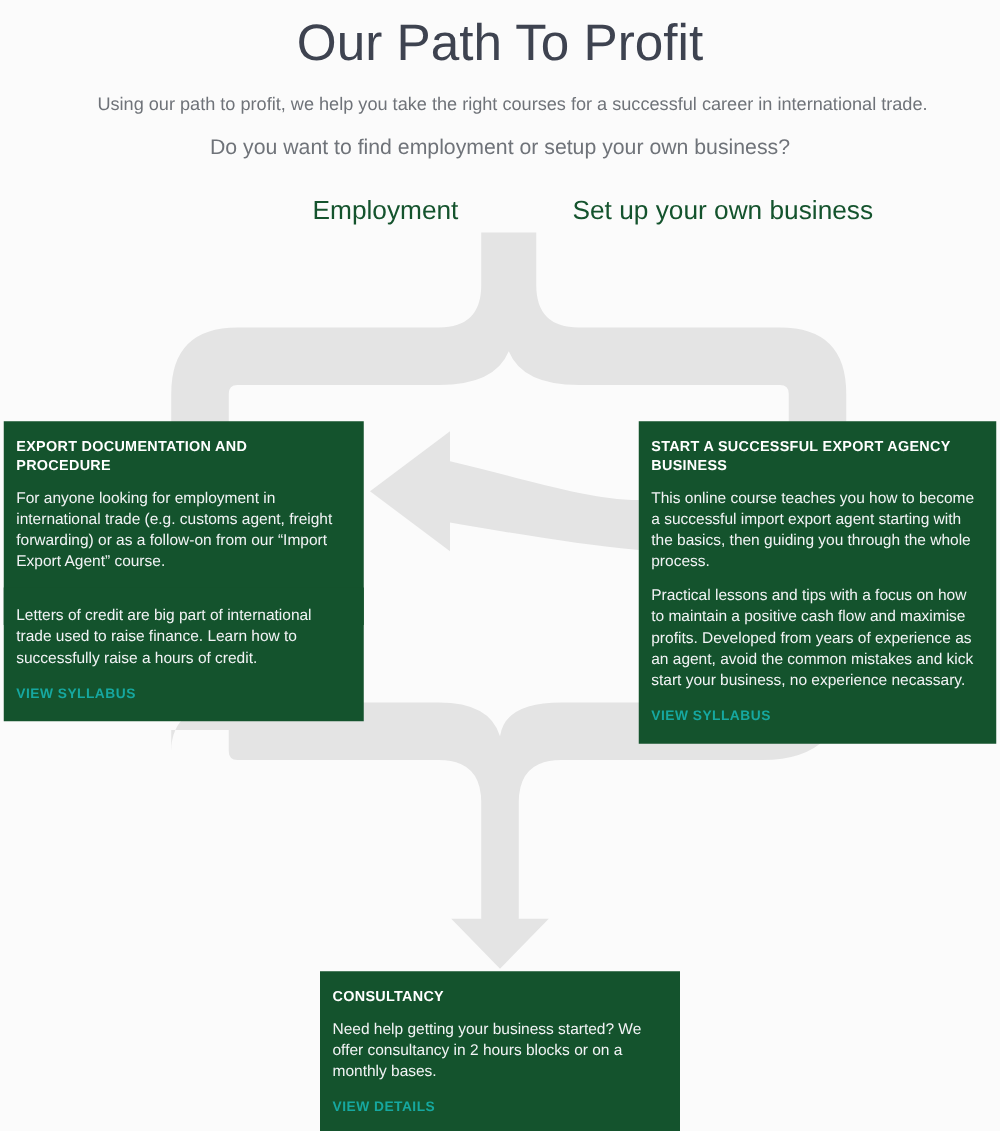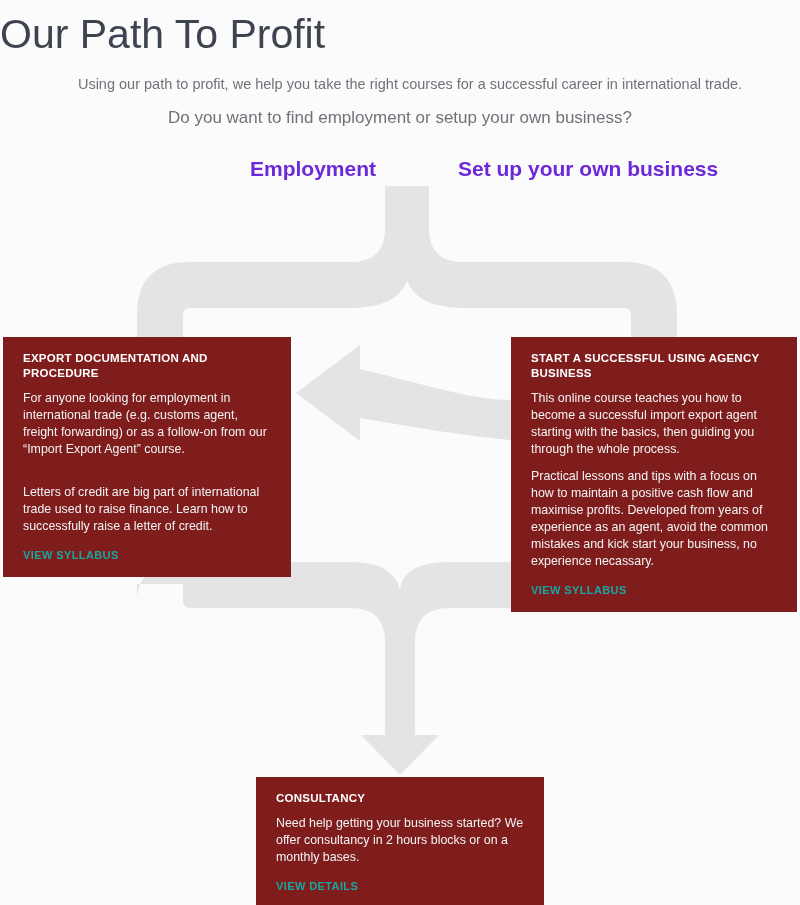--- a/index.html
+++ b/index.html
@@ -23,20 +23,21 @@
     width: 800px;
     height: 905px;
   }
 
   
   .page-title {
     position: absolute;
     top: 8px;
     left: 0;
     width: 800px;
+    text-align: center;
     font-size: 41px;
     font-weight: 400;
     color: #3e4350;
     letter-spacing: 0px;
     line-height: 52px;
     margin: 0;
   }
   .lede {
     position: absolute;
     top: 74px;
@@ -56,45 +57,45 @@
     text-align: center;
     font-size: 17px;
     color: #6f7379;
     line-height: 20px;
   }
 
   
   .branch-label {
     position: absolute;
     font-size: 21px;
-    font-weight: 700;
-    color: #6d28d9;
+    font-weight: 400;
+    color: #14532d;
     line-height: 26px;
     white-space: nowrap;
     text-decoration: none;
   }
   .branch-left  { top: 156px; left: 250px; }
   .branch-right { top: 156px; left: 458px; }
 
   
   .flow-svg {
     position: absolute;
     top: 0;
     left: 0;
     width: 800px;
     height: 905px;
     pointer-events: none;
   }
 
   
   .card {
     position: absolute;
-    background: #7f1d1d;
+    background: #14532d;
     color: #ffffff;
-    padding: 14px 16px 14px 20px;
+    padding: 14px 16px 14px 10px;
   }
   .card-title {
     font-size: 11.5px;
     font-weight: 700;
     letter-spacing: 0.25px;
     line-height: 15px;
     margin: 0 0 9px 0;
     color: #ffffff;
   }
   .card-body {
@@ -198,26 +199,26 @@
     </g>
   </svg>
 
   <div class="card card-export">
     <div class="card-title">EXPORT DOCUMENTATION AND PROCEDURE</div>
     <p class="card-body">For anyone looking for employment in international trade (e.g. customs agent, freight forwarding) or as a follow-on from our “Import Export Agent” course.</p>
     <a class="card-link" href="#">VIEW SYLLABUS</a>
   </div>
 
   <div class="card card-letters">
-    <p class="card-body">Letters of credit are big part of international trade used to raise finance. Learn how to successfully raise a letter of credit.</p>
+    <p class="card-body">Letters of credit are big part of international trade used to raise finance. Learn how to successfully raise a hours of credit.</p>
     <a class="card-link" href="#">VIEW SYLLABUS</a>
   </div>
 
   <div class="card card-agency">
-    <div class="card-title">START A SUCCESSFUL USING AGENCY BUSINESS</div>
+    <div class="card-title">START A SUCCESSFUL EXPORT AGENCY BUSINESS</div>
     <p class="card-body">This online course teaches you how to become a successful import export agent starting with the basics, then guiding you through the whole process.</p>
     <p class="card-body">Practical lessons and tips with a focus on how to maintain a positive cash flow and maximise profits. Developed from years of experience as an agent, avoid the common mistakes and kick start your business, no experience necassary.</p>
     <a class="card-link" href="#">VIEW SYLLABUS</a>
   </div>
 
   <div class="card card-consultancy">
     <div class="card-title">CONSULTANCY</div>
     <p class="card-body">Need help getting your business started? We offer consultancy in 2 hours blocks or on a monthly bases.</p>
     <a class="card-link" href="#">VIEW DETAILS</a>
   </div>

